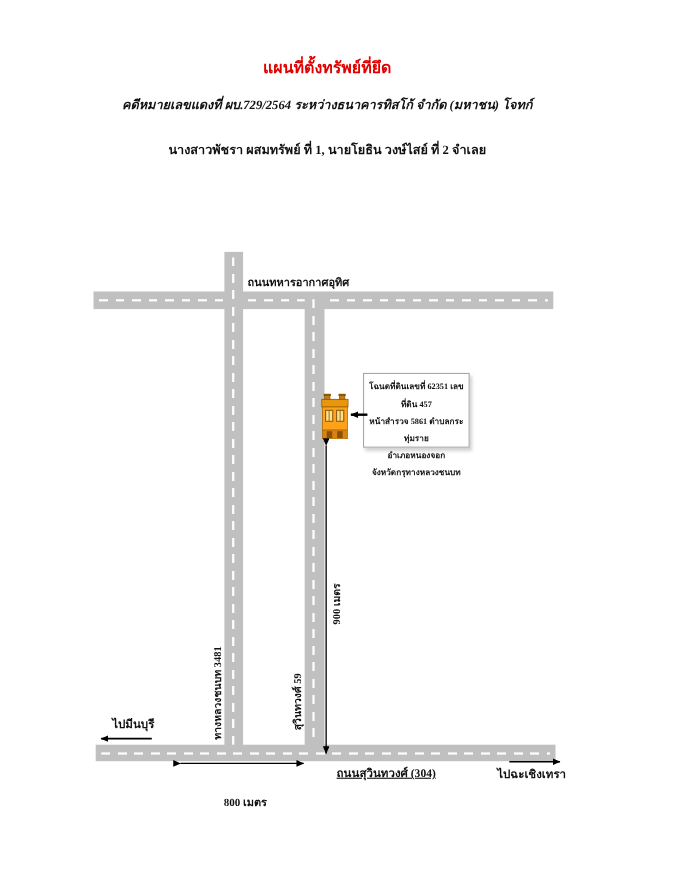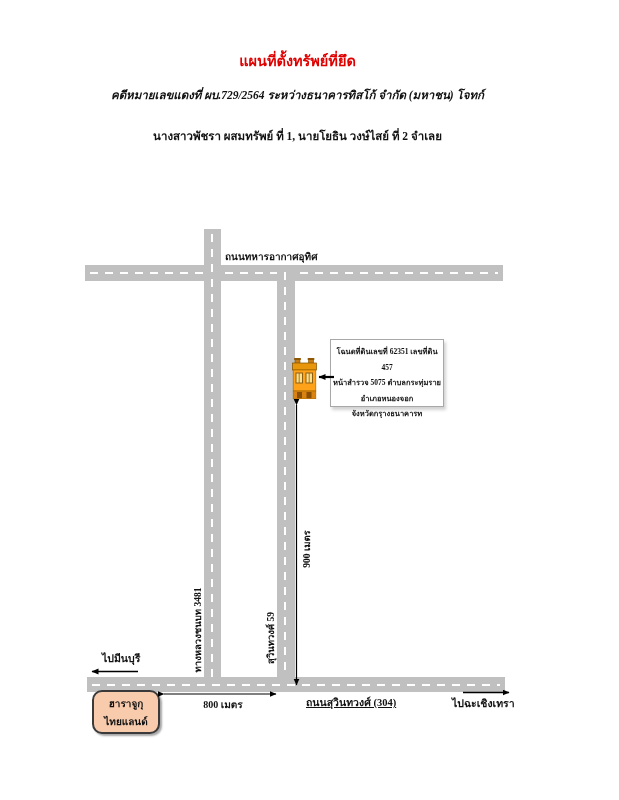--- a/index.html
+++ b/index.html
@@ -32,26 +32,26 @@
   .road-right-v{left:277px;top:267px;width:18px;height:424px;}
 
   
   .maplabel{position:absolute;font-weight:bold;white-space:nowrap;}
   .lbl-top-road{left:225px;top:249px;font-size:10px;}
   .lbl-bottom-road{left:306px;top:694px;font-size:10.5px;text-decoration:underline;}
   .rot{transform:translate(-50%,-50%) rotate(-90deg);}
   .lbl-left-road{left:197px;top:630px;font-size:9.5px;}
   .lbl-soi{left:270px;top:638px;font-size:9.5px;}
   .lbl-900{left:306px;top:549px;font-size:9.5px;}
-  .lbl-800{left:180px;top:697px;width:86px;text-align:center;font-size:10px;}
+  .lbl-800{left:180px;top:722px;width:86px;text-align:center;font-size:10px;}
   .lbl-west{left:102px;top:650px;font-size:10.5px;text-align:right;}
   .lbl-east{left:452px;top:695px;font-size:10.5px;text-align:right;}
 
   
-  .deed-box{position:absolute;left:330px;top:339px;width:114px;height:68px;background:#ffffff;
+  .deed-box{position:absolute;left:330px;top:339px;width:97px;height:68px;background:#ffffff;
     border:1px solid #a8a8a8;box-shadow:2px 3px 3px rgba(0,0,0,.18);
     text-align:center;font-size:7.5px;font-weight:bold;line-height:15.5px;padding-top:4px;}
 
   
   .landmark{position:absolute;left:92px;top:690px;width:68px;height:44px;background:var(--landmark-fill);
     border:2px solid var(--landmark-border);border-radius:10px;box-shadow:2px 2px 2px rgba(0,0,0,.35);
     text-align:center;font-size:10px;font-weight:bold;line-height:18px;padding-top:3px;}
 
   
   .overlay{position:absolute;left:0;top:0;width:619px;height:800px;pointer-events:none;}
@@ -87,29 +87,25 @@
   <div class="maplabel lbl-bottom-road">ถนนสุวินทวงศ์ (304)</div>
 
   <div class="maplabel rot lbl-900">900 เมตร</div>
   <div class="maplabel lbl-800">800 เมตร</div>
 
   <div class="maplabel lbl-west">ไปมีนบุรี</div>
   <div class="maplabel lbl-east">ไปฉะเชิงเทรา</div>
 
   <div class="deed-box">
     <div>โฉนดที่ดินเลขที่  62351 เลขที่ดิน 457</div>
-    <div>หน้าสำรวจ 5075 ตำบลกระทุ่มราย</div>
+    <div>หน้าสำรวจ 5861 ตำบลกระทุ่มราย</div>
     <div>อำเภอหนองจอก</div>
-    <div>จังหวัดกรุางธนาคารท</div>
+    <div>จังหวัดกรุทางหลวงชนบท</div>
   </div>
 
-  <div class="landmark">
-    <div>ฮาราจูกุ</div>
-    <div>ไทยแลนด์</div>
-  </div>
 
   <svg class="building" viewBox="0 0 25 41">
     <rect x="3" y="0" width="5" height="6" fill="#c47c16" stroke="#7f4f00" stroke-width="0.6"></rect>
     <rect x="16.5" y="0" width="5" height="6" fill="#c47c16" stroke="#7f4f00" stroke-width="0.6"></rect>
     <rect x="2.2" y="0" width="6.6" height="2" fill="#8f5703"></rect>
     <rect x="15.7" y="0" width="6.6" height="2" fill="#8f5703"></rect>
     <rect x="0.5" y="5" width="24" height="7" fill="#e8960c" stroke="#7f4f00" stroke-width="0.7"></rect>
     <rect x="1.2" y="12" width="22.6" height="21" fill="#ffa219" stroke="#a66a00" stroke-width="0.7"></rect>
     <rect x="4" y="15" width="6.5" height="10" fill="#ffe08a" stroke="#8b5e13" stroke-width="1"></rect>
     <line x1="7.2" y1="15" x2="7.2" y2="25" stroke="#8b5e13" stroke-width="0.8"></line>

